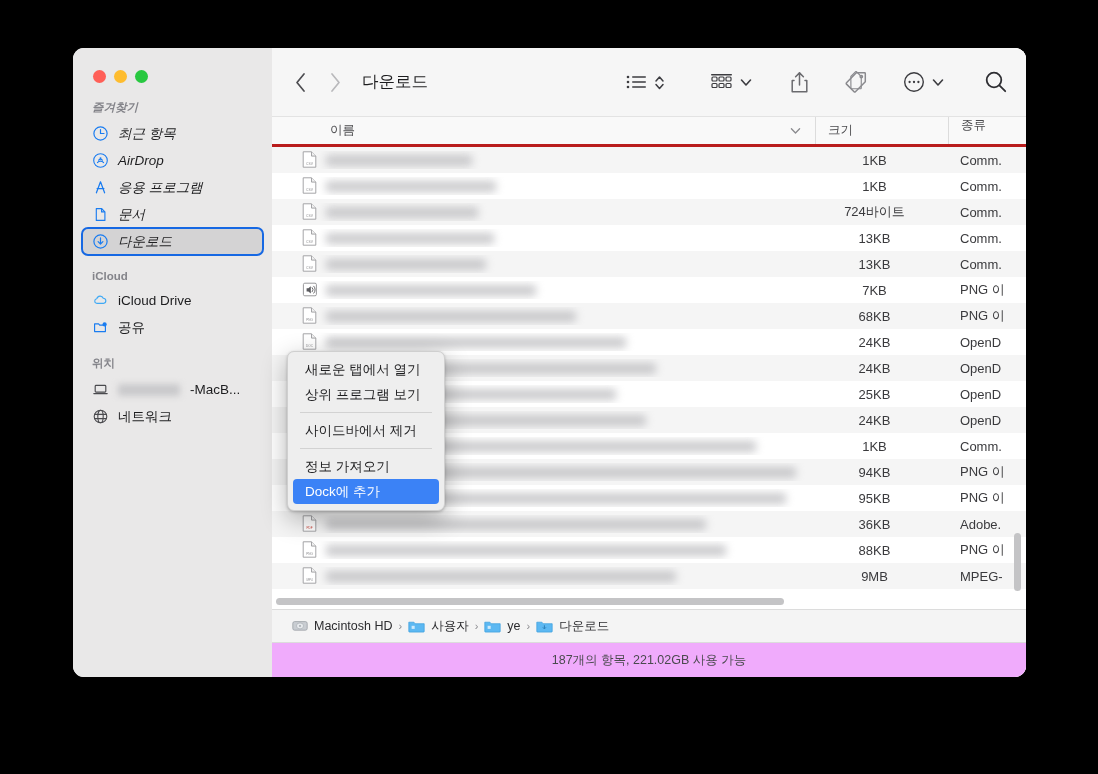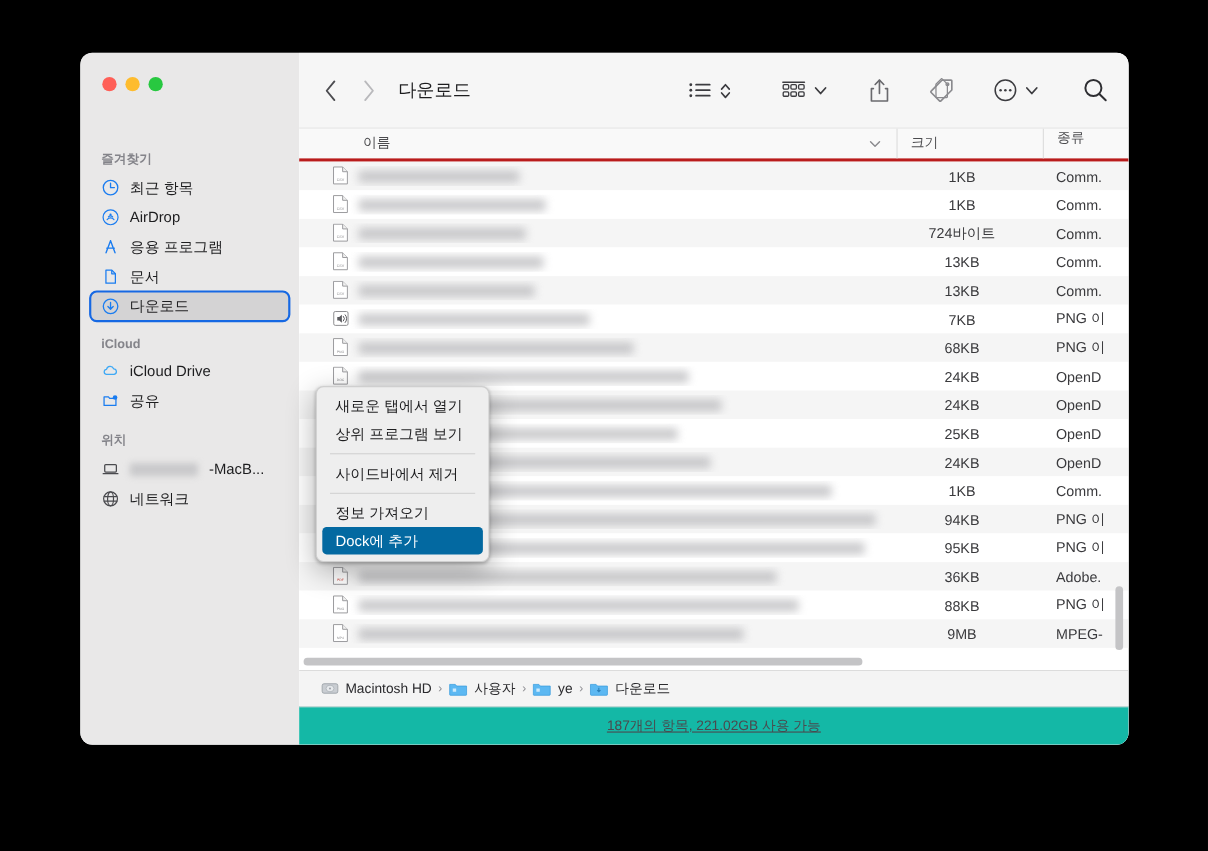--- a/index.html
+++ b/index.html
@@ -33,21 +33,21 @@
   .light { width: 13px; height: 13px; border-radius: 50%; }
   .light.red { background: #ff5f57; }
   .light.yellow { background: #febc2e; }
   .light.green { background: #28c840; }
 
   .sb-section {
     font-size: 11.5px; color: #84848a; font-weight: 600;
     padding: 0 0 5px 19px; letter-spacing: 0;
   }
   .sb-group { margin-bottom: 15px; }
-  .sb-group.first { margin-top: 89px; }
+  .sb-group.first { margin-top: 52px; font-style: italic; }
   .sb-item {
     display: flex; align-items: center; gap: 9px;
     height: 27px; margin: 0 9px; padding-left: 10px;
     border-radius: 6px; font-size: 13.5px; color: #1d1d1f;
     white-space: nowrap; overflow: hidden;
   }
   .sb-item.selected {
     background: #d4d3d4;
     outline: 2px solid #1668e3;
     outline-offset: -1px;
@@ -126,44 +126,44 @@
     display:flex; align-items:center; gap: 6px;
     padding-left: 20px; font-size: 12.5px; color: #2b2b2e;
   }
   .crumb { display:flex; align-items:center; gap: 6px; }
   .crumb-sep { color: #8b8b90; font-size: 11px; }
   .hd-ico { width:16px; height:14px; }
   .fold-ico { width:17px; height:14px; }
 
   .statusbar {
     height: 35px; flex: 0 0 35px;
-    background: #14b8a6;
+    background: #f0abfc;
     border-top: 1px solid #dcdcdc;
     display:flex; align-items:center; justify-content:center;
-    font-size: 12.5px; color: #4a4a4e; text-decoration: underline;
+    font-size: 12.5px; color: #4a4a4e;
   }
 
   
   .ctxmenu {
     position: absolute; left: 214px; top: 303px;
     width: 158px;
     background: #eeeeee;
     border: 0.5px solid #cfcfcf;
     border-radius: 7px;
     box-shadow: 0 8px 26px rgba(0,0,0,0.30), 0 1px 3px rgba(0,0,0,0.22);
     padding: 5px 0 6px 0;
     z-index: 50;
   }
   .ctx-item {
     height: 25px; display:flex; align-items:center;
     padding: 0 12px; margin: 0 5px;
     font-size: 13.5px; color: #1d1d1f; border-radius: 4px;
     white-space: nowrap;
   }
-  .ctx-item.hl { background: #0369a1; color: #ffffff; }
+  .ctx-item.hl { background: #3b82f6; color: #ffffff; }
   .ctx-sep { height: 1px; background: #d2d2d2; margin: 5px 12px; }
 </style>
 </head>
 <body>
 
 <div id="root">
   <div class="window">
 
     <div class="sidebar">
       <div class="traffic">

